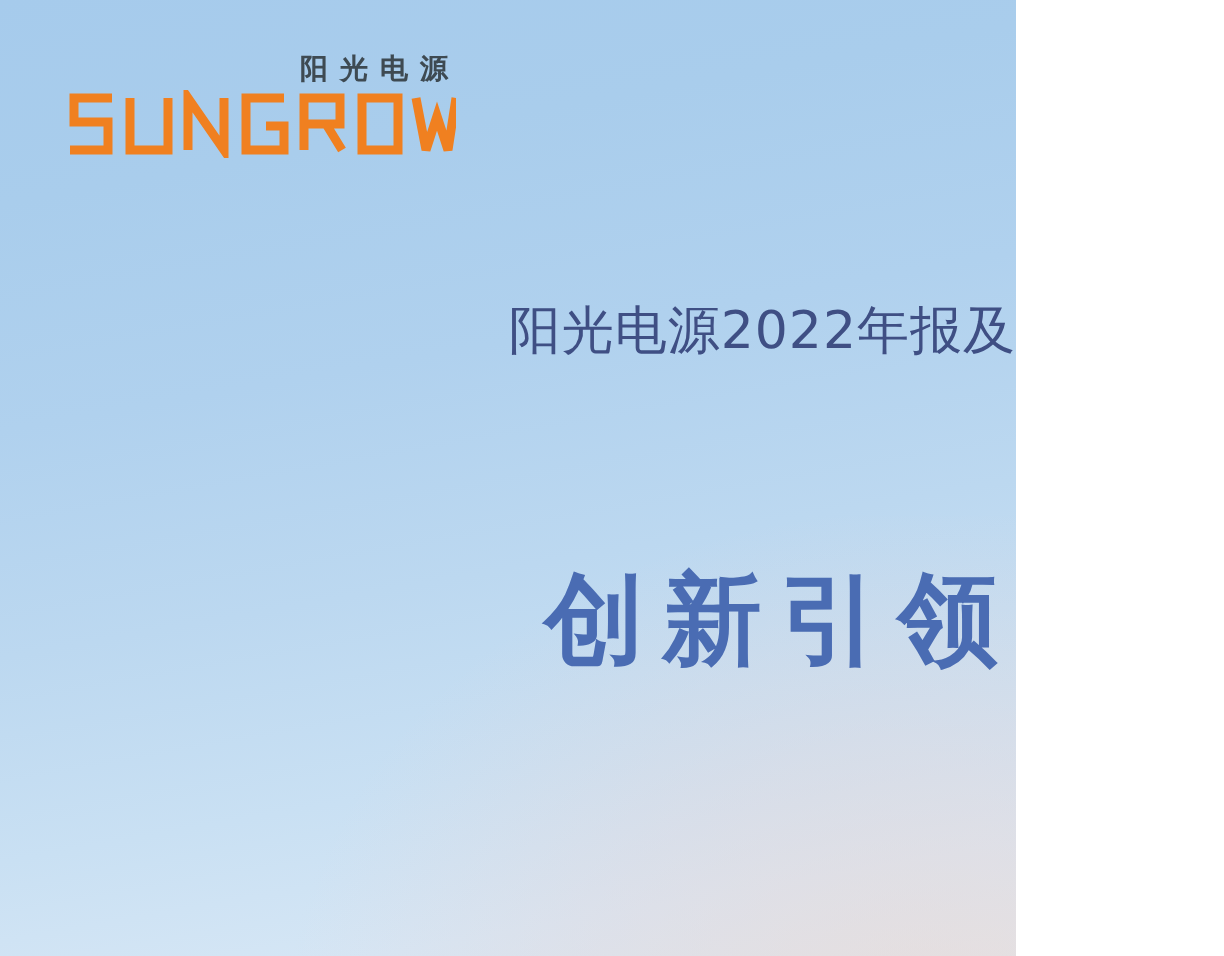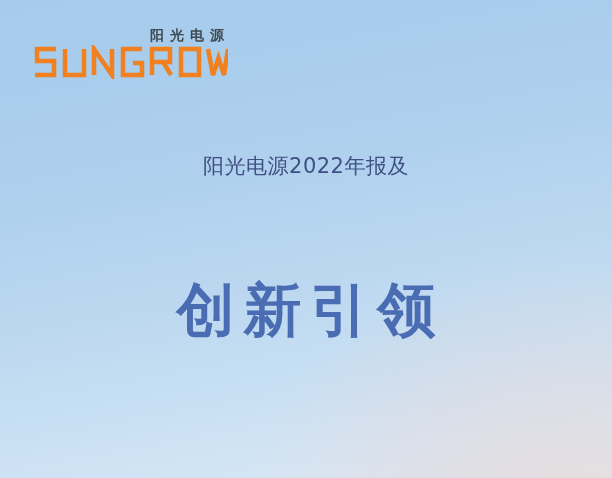--- a/index.html
+++ b/index.html
@@ -9,21 +9,21 @@
 
   body {
     width: 612px;
     height: 478px;
     overflow: hidden;
     font-family: "Liberation Sans", sans-serif;
   }
 
   #slide {
     position: relative;
-    width: 612px;
+    width: 508px;
     height: 478px;
     overflow: hidden;
     background: linear-gradient(170deg,
         #a6cbec 0%,
         #a9cdec 18%,
         #b0d1ee 38%,
         #bcd8f0 58%,
         #c9e0f3 76%,
         #d5e6f5 90%,
         #dbe8f2 100%);
@@ -71,45 +71,45 @@
     width: 196px;
     height: 34px;
   }
 
   
   .subtitle {
     position: absolute;
     top: 146px;
     left: 0;
     right: 0;
-    text-align: center;
+    text-align: right;
     z-index: 3;
     font-family: "DejaVu Sans", "Liberation Sans", sans-serif;
-    font-size: 21px;
+    font-size: 26px;
     font-weight: 400;
     color: #3f4f84;
     line-height: 41px;
     letter-spacing: 0.5px;
   }
 
   .subtitle-line {
     display: block;
     white-space: nowrap;
   }
 
   
   .headline {
     position: absolute;
     top: 262px;
     left: 0;
     right: 0;
-    text-align: center;
+    text-align: right;
     z-index: 3;
     font-family: "DejaVu Sans", "Liberation Sans", sans-serif;
-    font-size: 58px;
+    font-size: 50px;
     font-weight: 700;
     color: #4a6cb3;
     line-height: 96px;
     letter-spacing: 9px;
     text-indent: 9px;
     white-space: nowrap;
   }
 
   .headline-line {
     display: block;

